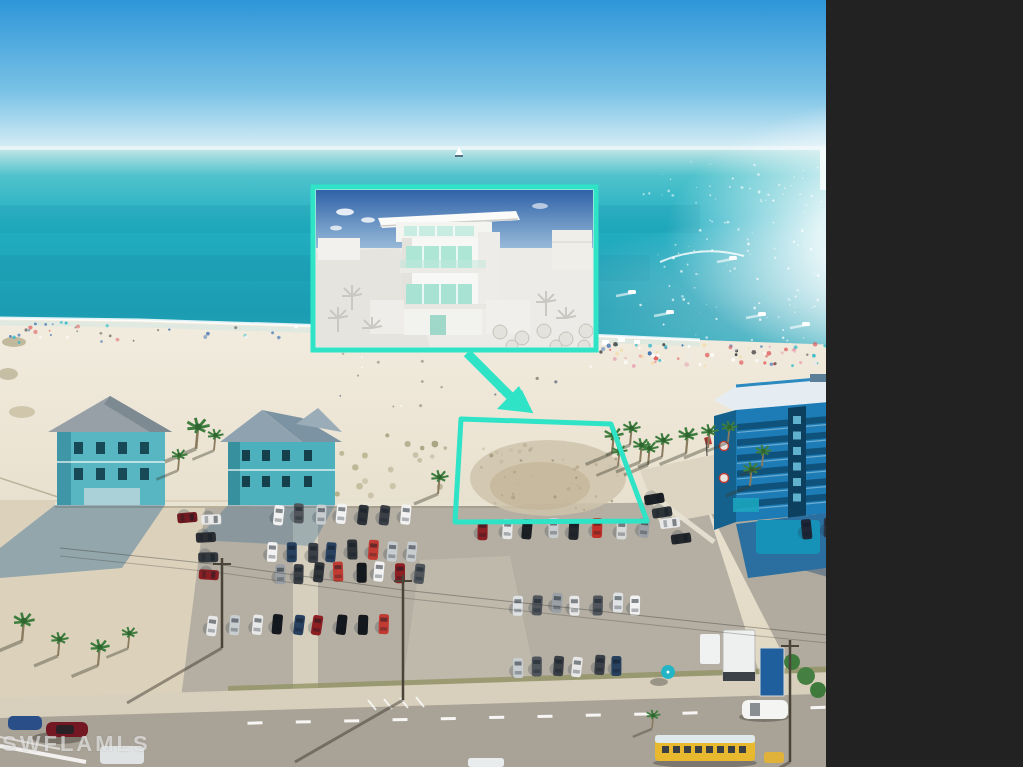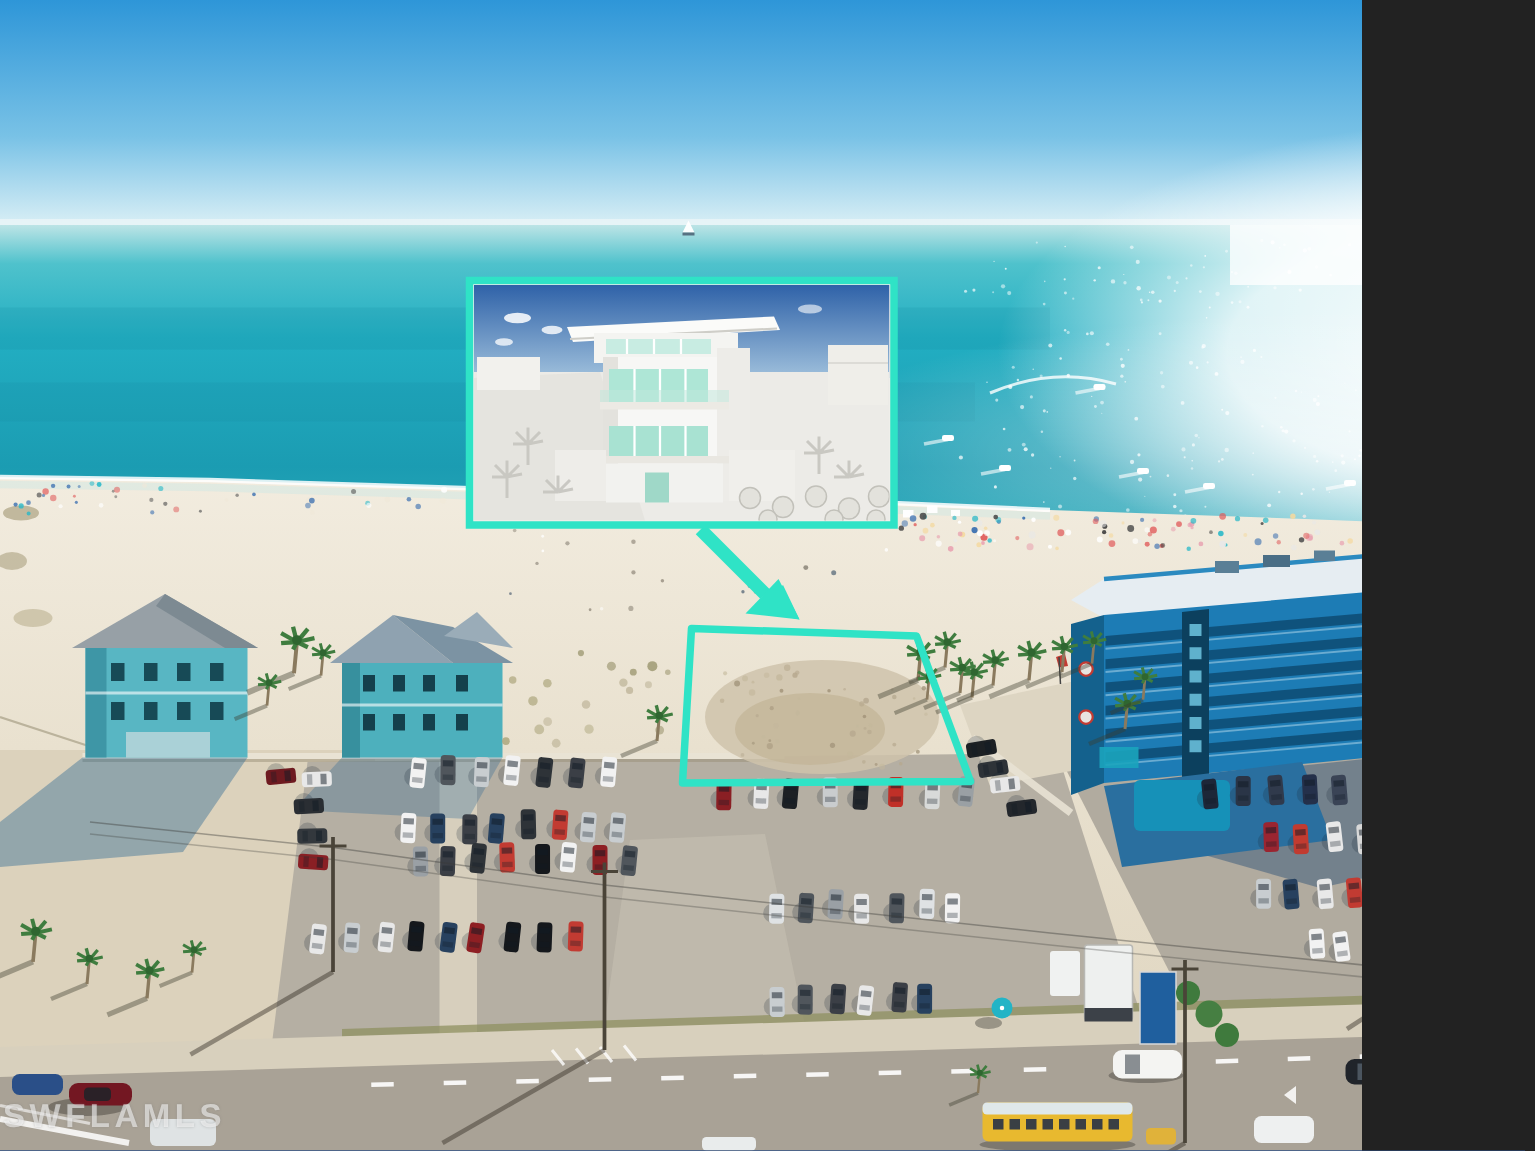--- a/index.html
+++ b/index.html
@@ -1,16 +1,16 @@
 <!DOCTYPE html>
 <html><head>
 <meta charset="utf-8">
 <style>
   html,body{margin:0;padding:0;background:#222;}
-  #stage{position:relative;width:908px;height:767px;overflow:hidden;background:#3b82f6;
+  #stage{position:relative;width:826px;height:767px;overflow:hidden;background:#701a75;
          font-family:"Liberation Sans",sans-serif;}
   #stage svg{display:block;position:absolute;left:0;top:0;}
   .watermark{position:absolute;left:2px;top:731px;font-size:22px;font-weight:bold;
              letter-spacing:3px;color:rgba(255,255,255,0.55);
              text-shadow:0 0 2px rgba(120,120,120,0.4);
              font-family:"Liberation Sans",sans-serif;}
 </style>
 </head>
 <body>
 

